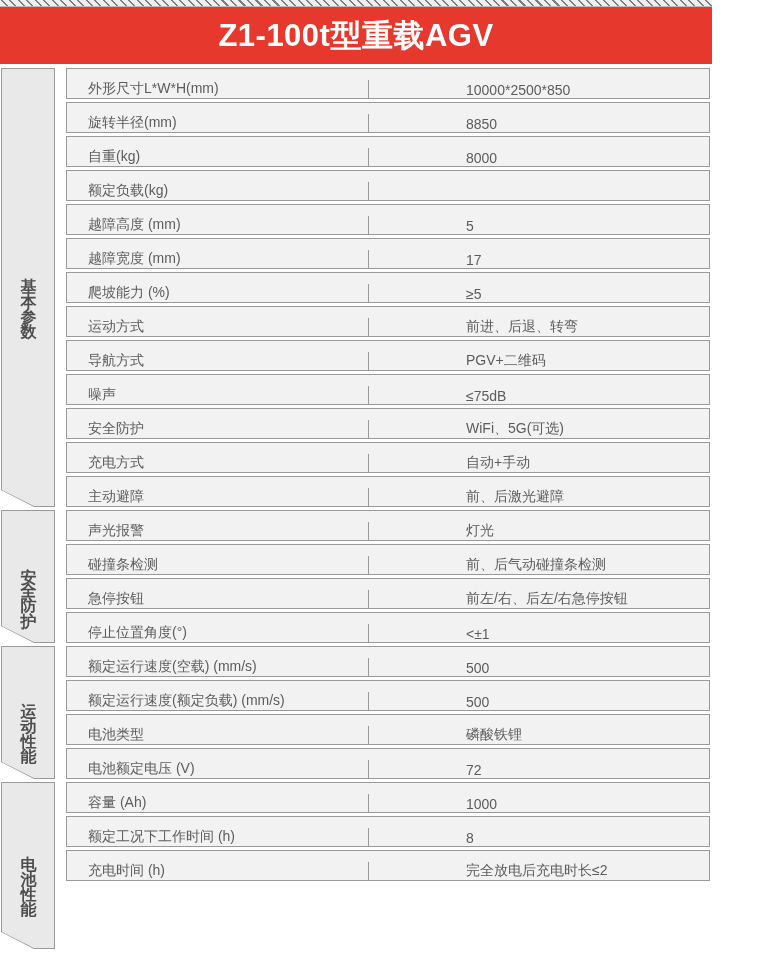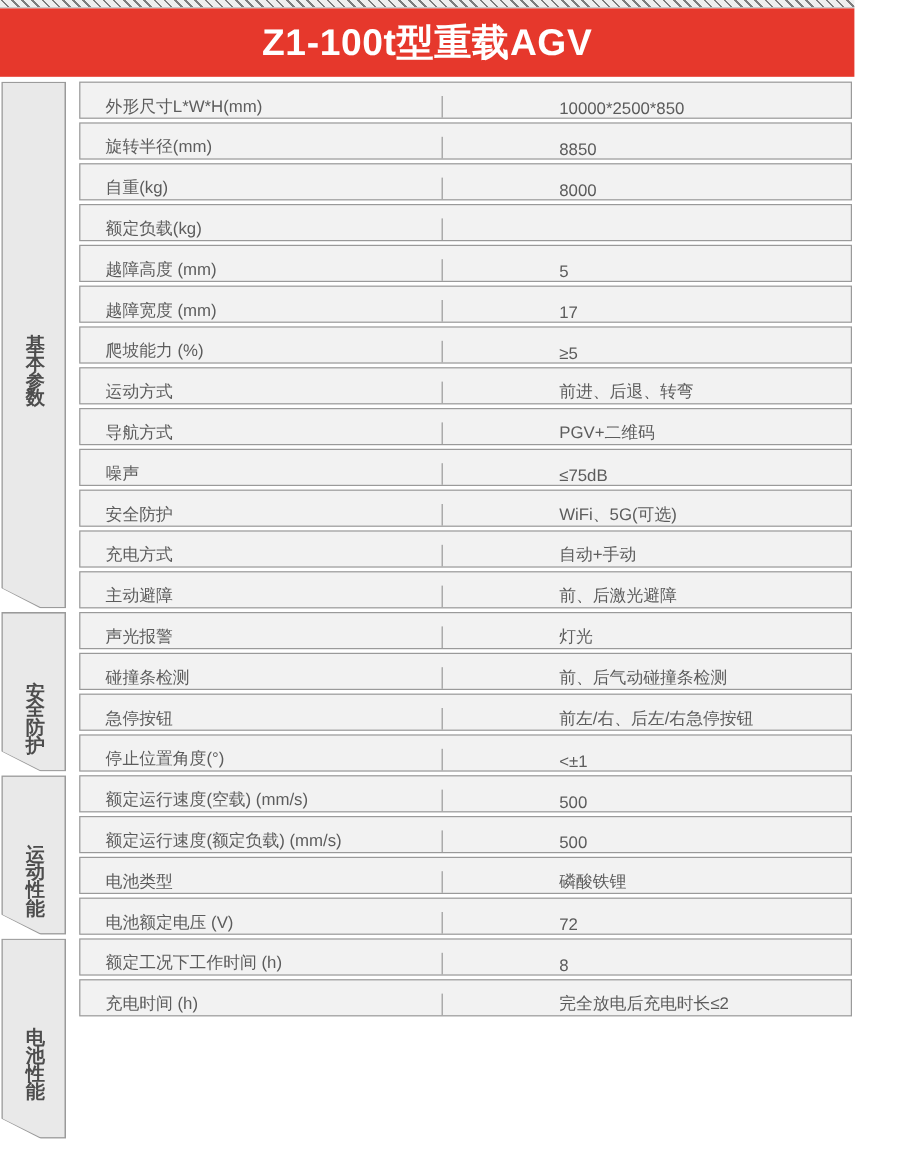--- a/index.html
+++ b/index.html
@@ -234,20 +234,24 @@
 
       <div class="row">
         <div class="cell name">电池类型</div>
         <div class="cell value">磷酸铁锂</div>
       </div>
       <div class="row">
         <div class="cell name">电池额定电压 (V)</div>
         <div class="cell value">72</div>
       </div>
       <div class="row">
+        <div class="cell name">容量 (Ah)</div>
+        <div class="cell value">1000</div>
+      </div>
+      <div class="row">
         <div class="cell name">额定工况下工作时间 (h)</div>
         <div class="cell value">8</div>
       </div>
       <div class="row">
         <div class="cell name">充电时间 (h)</div>
         <div class="cell value">完全放电后充电时长≤2</div>
       </div>
     </div>
 
   </div>

